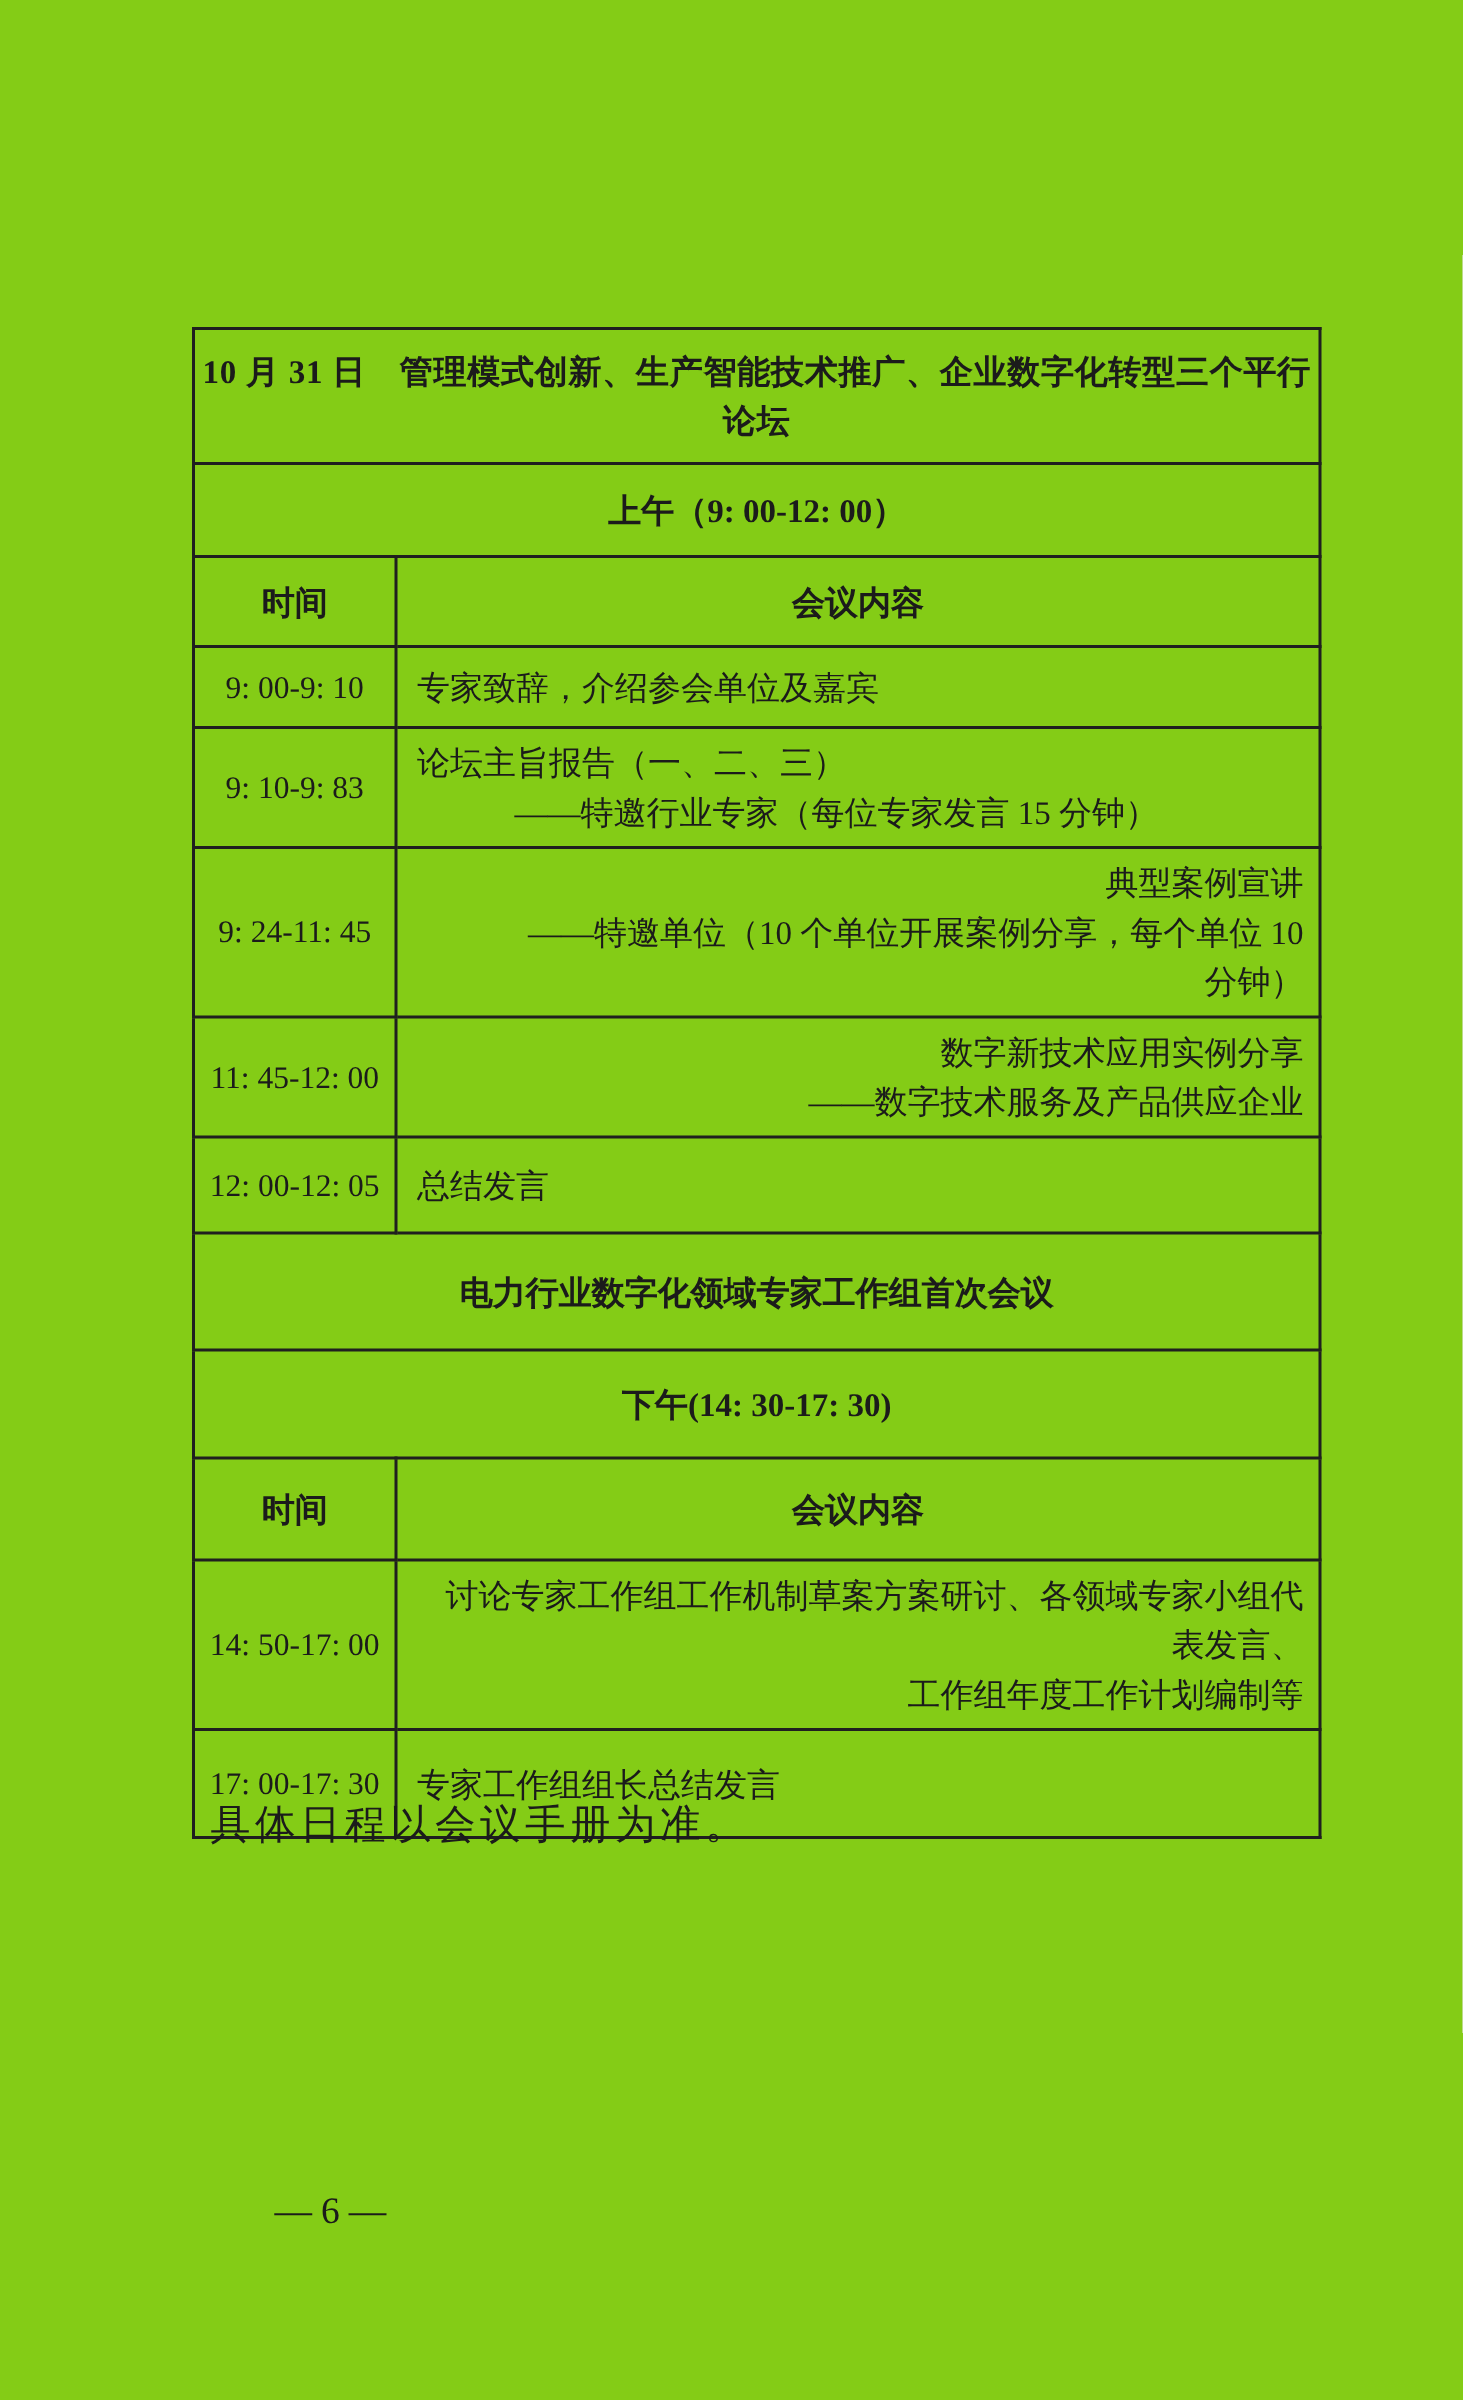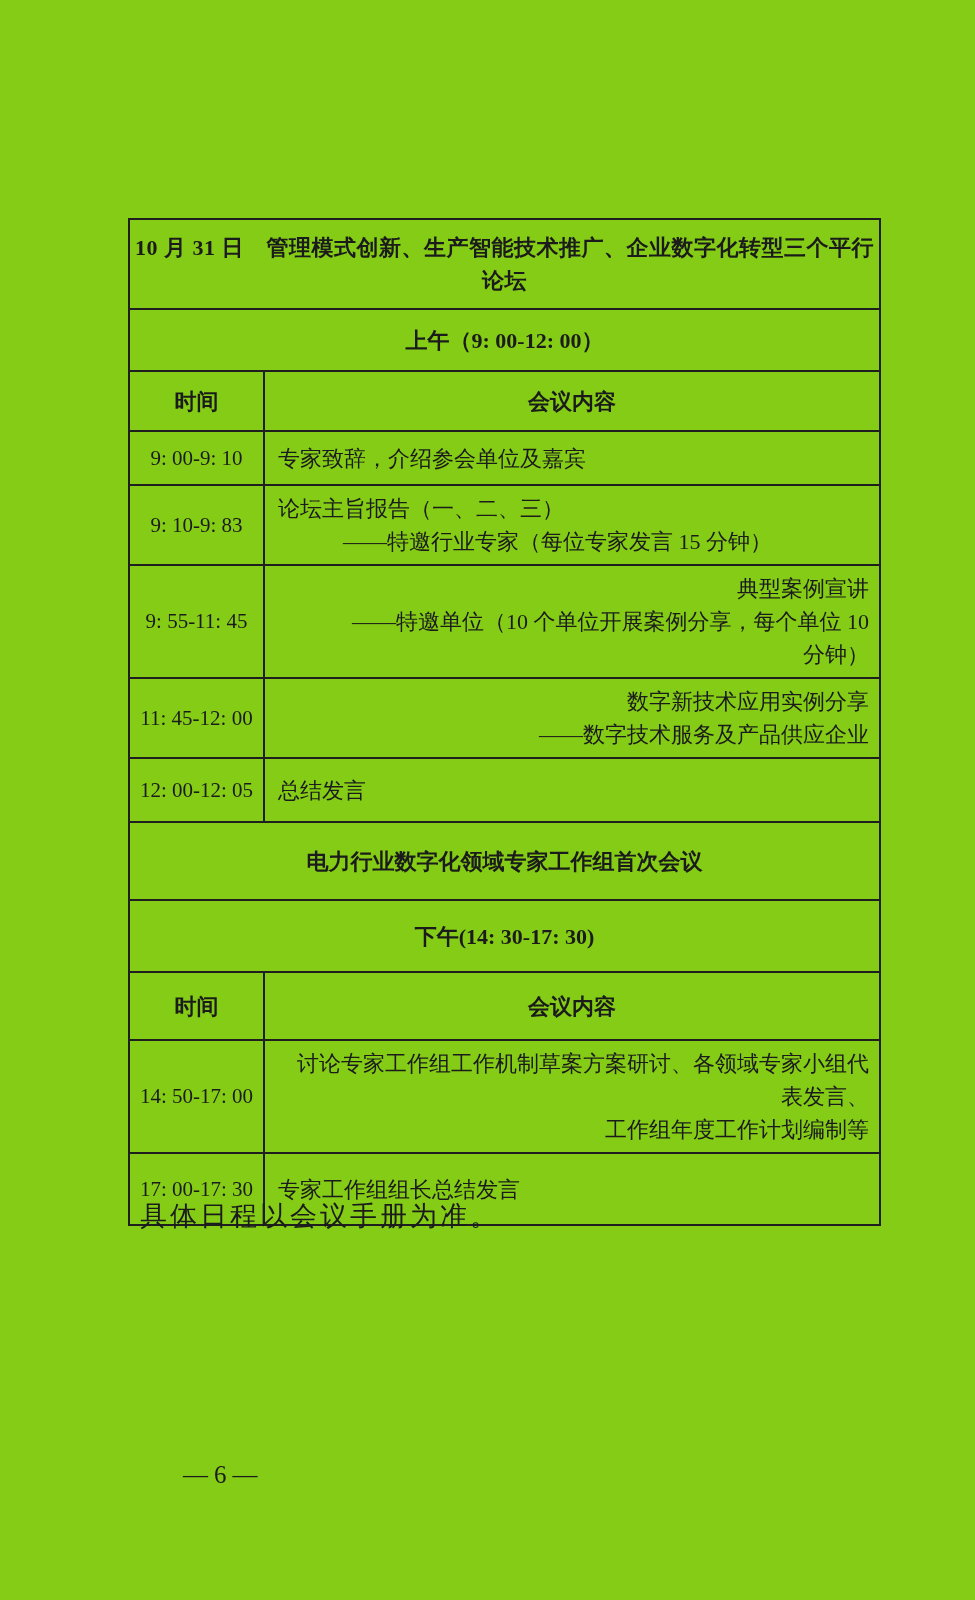--- a/index.html
+++ b/index.html
@@ -127,21 +127,21 @@
 
     <tr class="r-entry h73">
       <td class="time">9: 10-9: 83</td>
       <td class="content">
         <div class="l1">论坛主旨报告（一、二、三）</div>
         <div class="l2 indent">——特邀行业专家（每位专家发言 15 分钟）</div>
       </td>
     </tr>
 
     <tr class="r-entry h75">
-      <td class="time">9: 55-11: 45</td>
+      <td class="time">9: 24-11: 45</td>
       <td class="content">
         <div class="l1">典型案例宣讲</div>
         <div class="l2 indent">——特邀单位（10 个单位开展案例分享，每个单位 10 分钟）</div>
       </td>
     </tr>
 
     <tr class="r-entry h75">
       <td class="time">11: 45-12: 00</td>
       <td class="content">
         <div class="l1">数字新技术应用实例分享</div>

